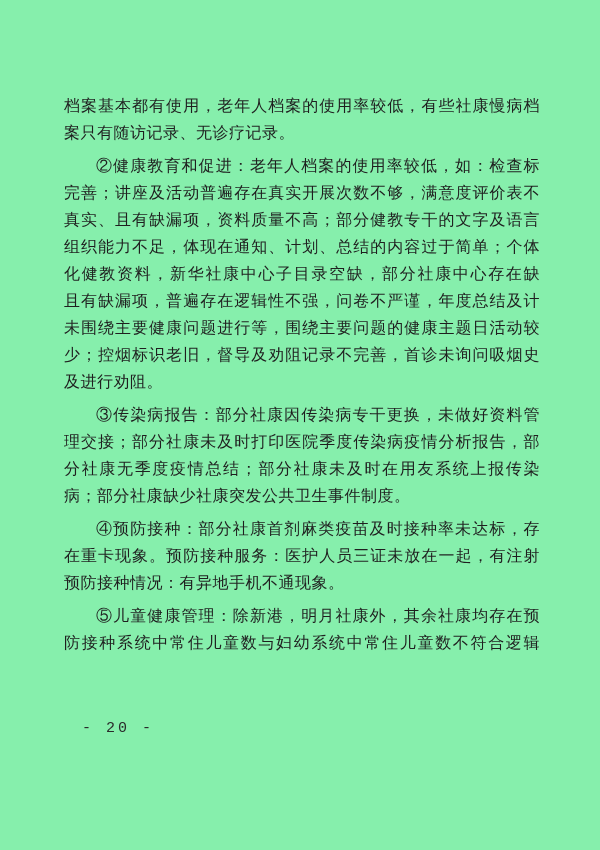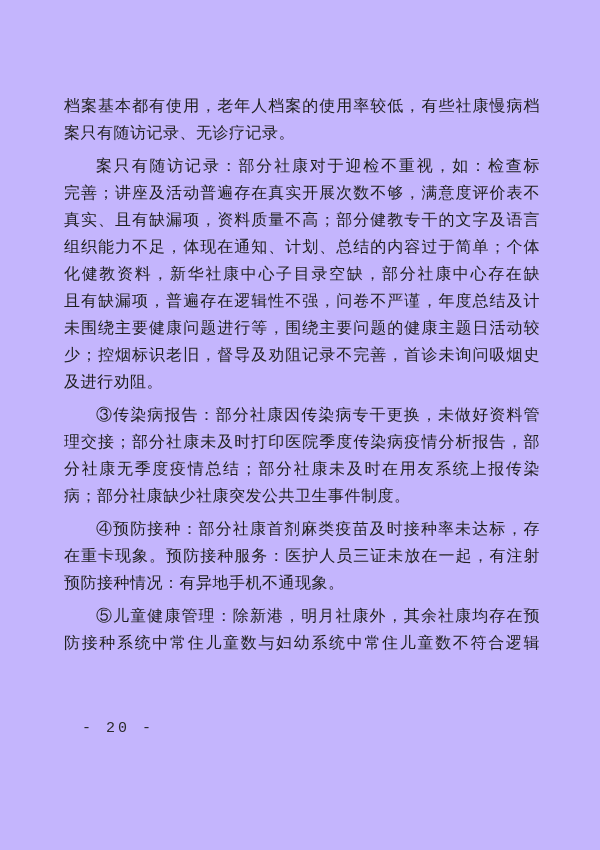--- a/index.html
+++ b/index.html
@@ -4,21 +4,21 @@
   <style>
     html, body {
       margin: 0;
       padding: 0;
       background: #ffffff;
     }
     .page {
       position: relative;
       width: 600px;
       height: 850px;
-      background: #c4b5fd;
+      background: #86efac;
       overflow: hidden;
       font-family: "Liberation Serif", "DejaVu Serif", serif;
       color: #1f1f1f;
     }
     .content {
       position: absolute;
       left: 64px;
       top: 92px;
       width: 476px;
     }
@@ -59,21 +59,21 @@
 
 <div class="page">
   <div class="content">
 
     <div class="para">
       <div class="line">档案基本都有使用，老年人档案的使用率较低，有些社康慢病档</div>
       <div class="line last">案只有随访记录、无诊疗记录。</div>
     </div>
 
     <div class="para">
-      <div class="line first">案只有随访记录：部分社康对于迎检不重视，如：检查标</div>
+      <div class="line first">②健康教育和促进：老年人档案的使用率较低，如：检查标</div>
       <div class="line">完善；讲座及活动普遍存在真实开展次数不够，满意度评价表不</div>
       <div class="line">真实、且有缺漏项，资料质量不高；部分健教专干的文字及语言</div>
       <div class="line">组织能力不足，体现在通知、计划、总结的内容过于简单；个体</div>
       <div class="line">化健教资料，新华社康中心子目录空缺，部分社康中心存在缺漏；</div>
       <div class="line">且有缺漏项，普遍存在逻辑性不强，问卷不严谨，年度总结及计划</div>
       <div class="line">未围绕主要健康问题进行等，围绕主要问题的健康主题日活动较</div>
       <div class="line">少；控烟标识老旧，督导及劝阻记录不完善，首诊未询问吸烟史</div>
       <div class="line last">及进行劝阻。</div>
     </div>
 

